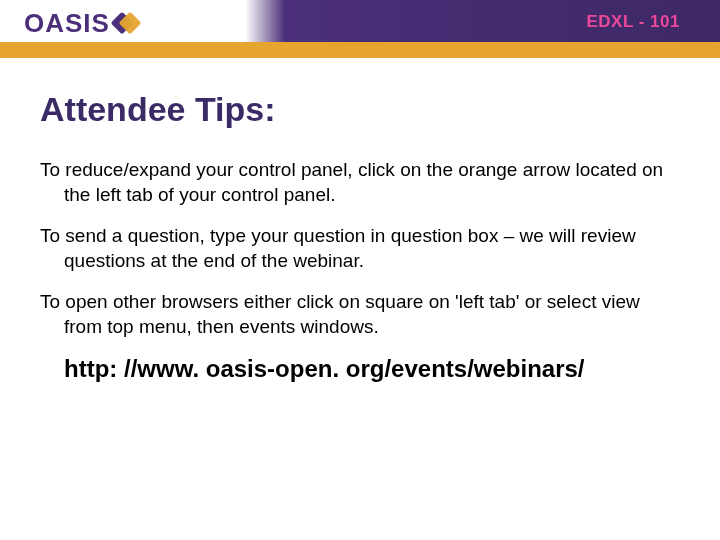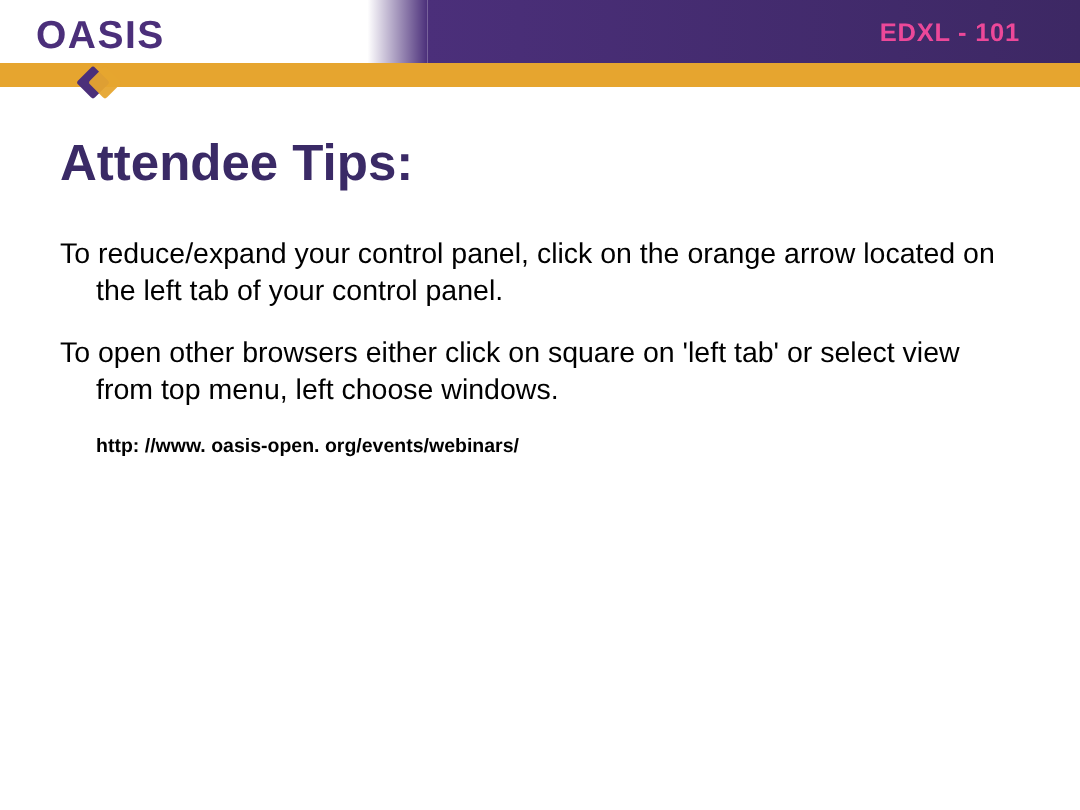--- a/index.html
+++ b/index.html
@@ -9,32 +9,32 @@
   
   .header { position: relative; width: 720px; height: 58px; }
   .band-gold { position: absolute; left: 0; top: 42px; width: 720px; height: 16px; background: #e6a52f; }
   .band-purple { position: absolute; right: 0; top: 0; width: 435px; height: 46px;
                  background: linear-gradient(90deg, #4b2f7a 0%, #3d2864 100%); }
   .band-purple-fade { position: absolute; right: 435px; top: 0; width: 40px; height: 46px;
                  background: linear-gradient(90deg, rgba(75,47,122,0) 0%, #4b2f7a 100%); }
   .header-label { position: absolute; right: 40px; top: 12px; color: #ec4899; font-weight: bold; font-size: 17px; letter-spacing: 0.5px; }
 
   
-  .logo { position: absolute; left: 24px; top: 8px; display: flex; align-items: center; gap: 4px; flex-direction: column; }
+  .logo { position: absolute; left: 24px; top: 8px; display: flex; align-items: center; gap: 4px; }
   .logo-text { font-family: "Arial Black", Arial, sans-serif; font-weight: 900; font-size: 26px; color: #4b2f7a; letter-spacing: 1px; }
   .logo-mark { width: 26px; height: 26px; position: relative; }
   .logo-mark .sq1 { position: absolute; left: 0; top: 4px; width: 16px; height: 16px; background: #4b2f7a; transform: rotate(45deg); border-radius: 2px; }
   .logo-mark .sq2 { position: absolute; left: 8px; top: 4px; width: 16px; height: 16px; background: #e6a52f; transform: rotate(45deg); border-radius: 2px; opacity: 0.95; }
 
   
   .content { position: absolute; left: 40px; right: 40px; top: 90px; }
   .title { font-family: "Arial Black", Arial, sans-serif; font-weight: 700; color: #3a2a66; font-size: 34px; margin-bottom: 28px; }
   .body p { font-size: 19px; line-height: 1.32; color: #000; margin-bottom: 16px; padding-left: 0; text-indent: 0; }
   .body p .hang { display: block; padding-left: 24px; text-indent: -24px; }
-  .url { font-weight: bold; font-size: 13px; padding-left: 24px; display: block; margin-top: 2px; }
+  .url { font-weight: bold; font-size: 24px; padding-left: 24px; display: block; margin-top: 2px; }
 </style>
 </head>
 <body>
 
 <div class="slide">
 
   <div class="header">
     <div class="band-purple-fade"></div>
     <div class="band-purple"></div>
     <div class="band-gold"></div>
@@ -48,19 +48,22 @@
     </div>
   </div>
 
   <div class="content">
     <div class="title">Attendee Tips:</div>
     <div class="body">
       <p>
           <span class="hang">To reduce/expand your control panel, click on the orange arrow located on the left tab of your control panel.</span>
         </p>
       <p>
-          <span class="hang">To open other browsers either click on square on 'left tab' or select view from top menu, left choose windows.</span>
+          <span class="hang">To send a question, type your question in question box – we will review questions at the end of the webinar.</span>
+        </p>
+      <p>
+          <span class="hang">To open other browsers either click on square on 'left tab' or select view from top menu, then events windows.</span>
         </p>
       <span class="url">http: //www. oasis-open. org/events/webinars/</span>
     </div>
   </div>
 
 </div>
 
 </body></html>

